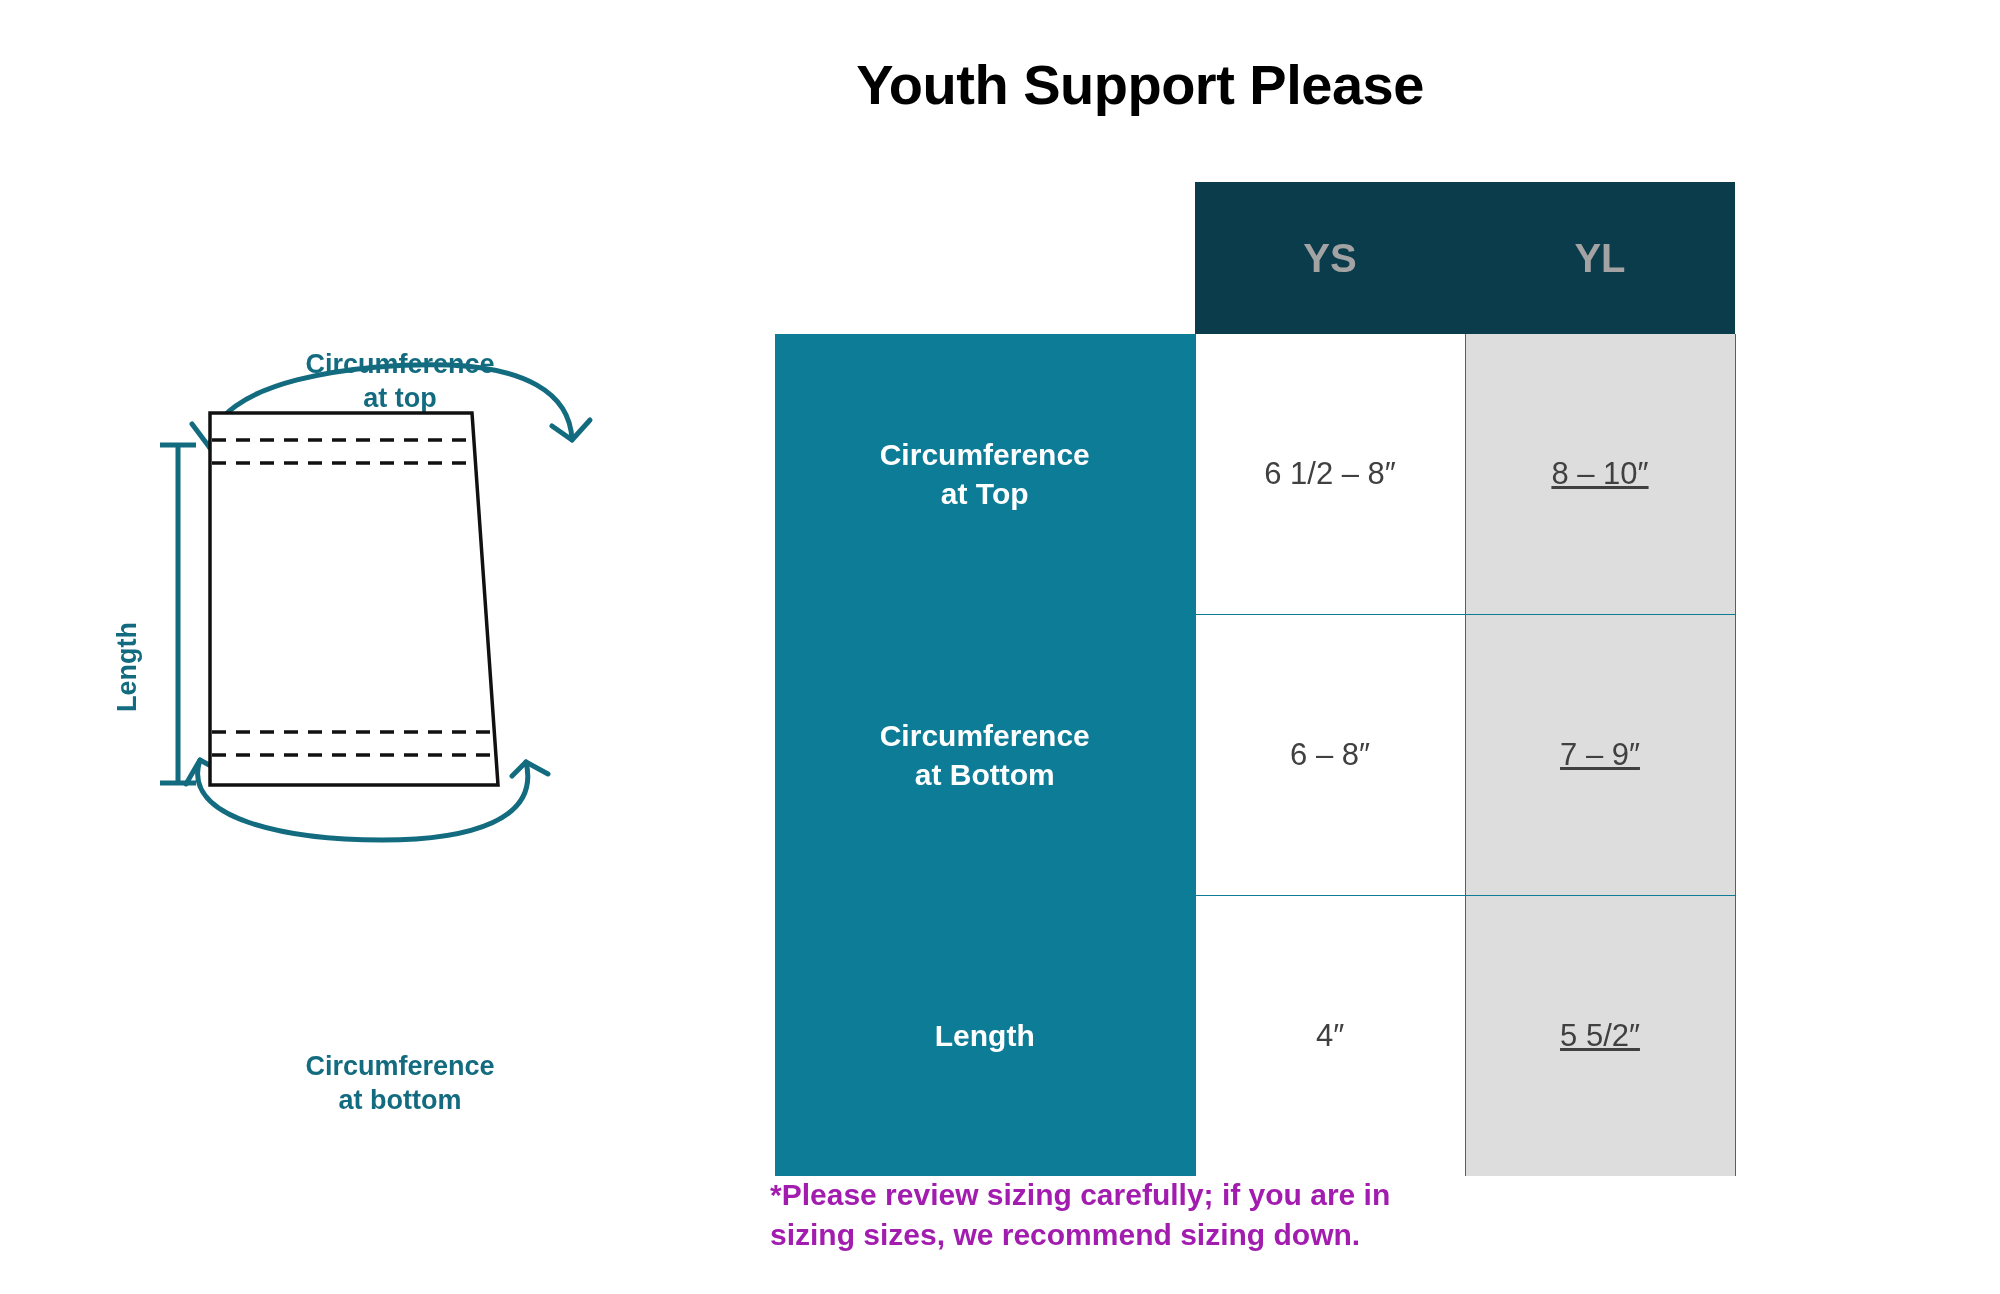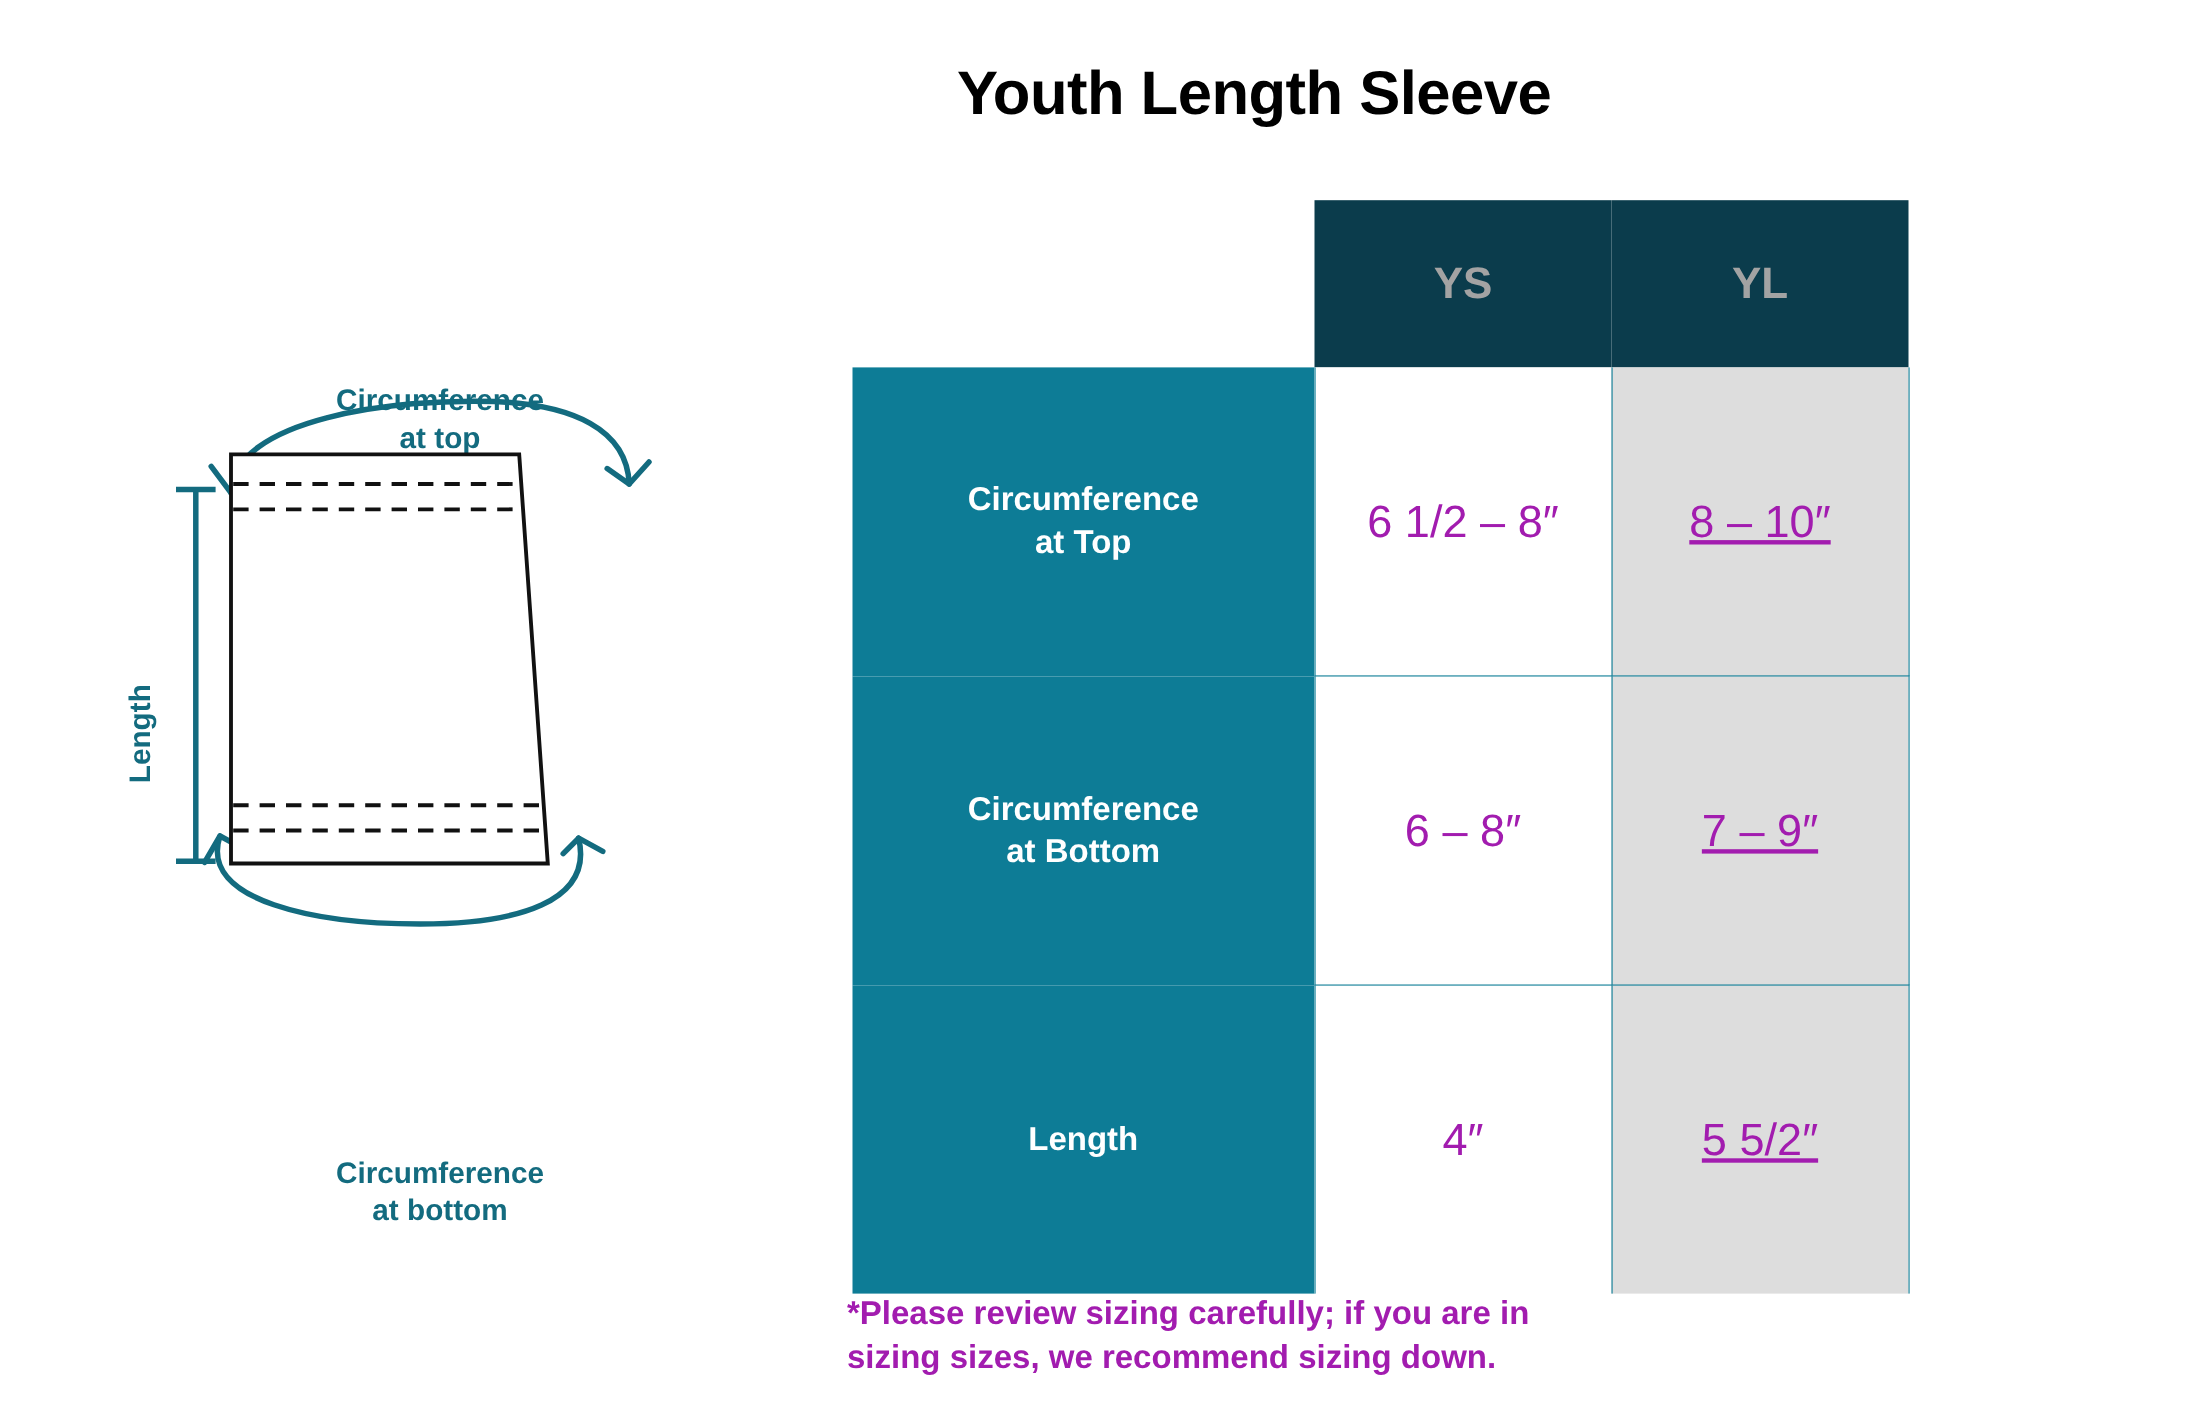--- a/index.html
+++ b/index.html
@@ -107,22 +107,22 @@
     background: #0d7c96;
     color: #ffffff;
     font-size: 30px;
     font-weight: bold;
     text-align: center;
     line-height: 1.3;
     border: none;
     padding: 0 24px;
   }
   td.val {
-    font-size: 41px;
-    color: #a21caf;
+    font-size: 31px;
+    color: #404040;
     text-align: center;
     height: 278px;
     border-top: 1.5px solid #0d7c96;
     border-bottom: 1.5px solid #0d7c96;
   }
   td.val.ys {
     background: #ffffff;
     border-left: 1.5px solid #0d7c96;
     border-right: 1.5px solid #0d7c96;
   }
@@ -144,21 +144,21 @@
     font-weight: bold;
     font-size: 30px;
     line-height: 1.32;
   }
 </style>
 </head>
 <body>
 
 <div id="page-root">
 
-  <div class="title">Youth Length Sleeve</div>
+  <div class="title">Youth Support Please</div>
 
   <div class="diagram">
 
     <div class="diagram-label label-top">
       <div>Circumference</div>
       <div>at top</div>
     </div>
 
     <div class="length-label">Length</div>
 

